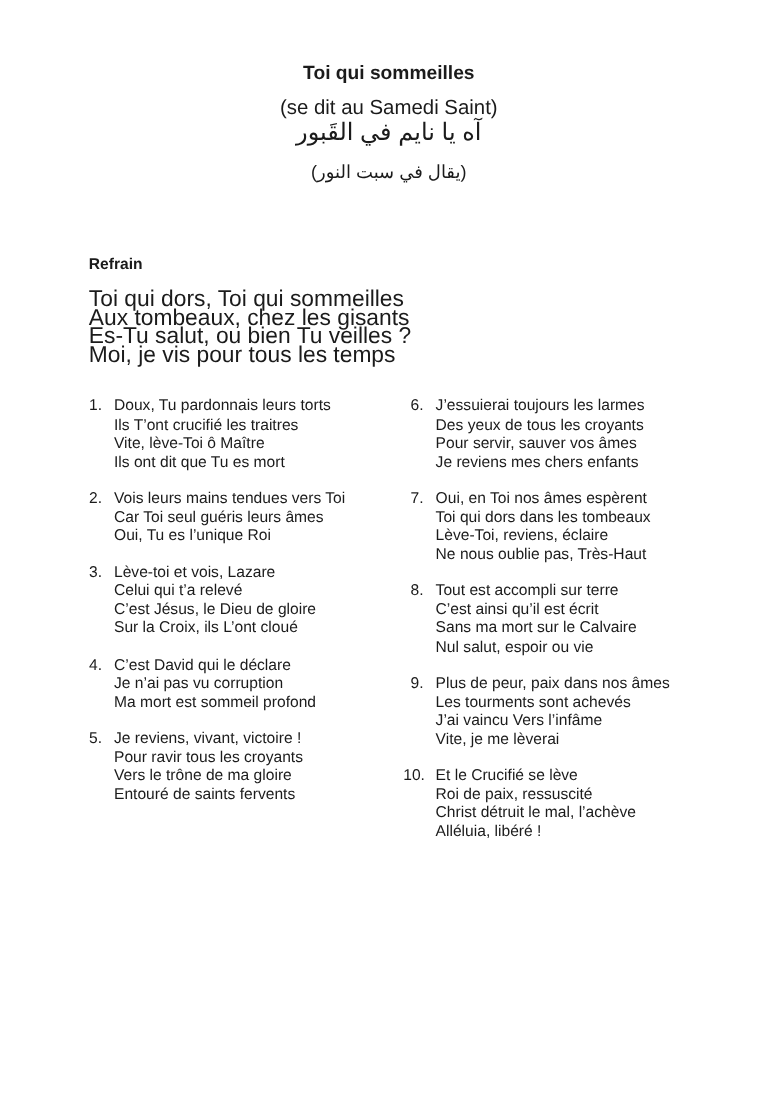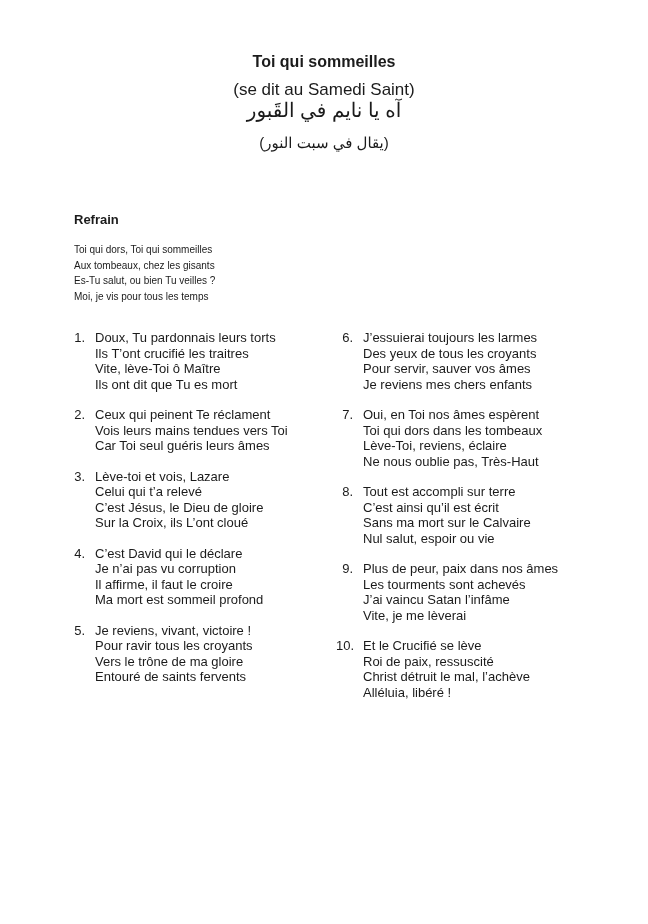--- a/index.html
+++ b/index.html
@@ -45,21 +45,21 @@
     left: 74px;
     top: 212px;
     font-size: 13px;
     font-weight: bold;
     white-space: nowrap;
   }
   .refrain {
     position: absolute;
     left: 74px;
     top: 242px;
-    font-size: 10px;
+    font-size: 19px;
     line-height: 15.5px;
   }
   .refrain .line {
     white-space: nowrap;
   }
   .verses {
     position: absolute;
     top: 330px;
     left: 0;
     display: flex;
@@ -116,42 +116,41 @@
           <div class="line">Doux, Tu pardonnais leurs torts</div>
           <div class="line">Ils T’ont crucifié les traitres</div>
           <div class="line">Vite, lève-Toi ô Maître</div>
           <div class="line">Ils ont dit que Tu es mort</div>
         </div>
       </div>
 
       <div class="verse">
         <div class="num">2.</div>
         <div class="vlines">
-          <div class="line">Ceux qui peinent Te réclament</div>
           <div class="line">Vois leurs mains tendues vers Toi</div>
           <div class="line">Car Toi seul guéris leurs âmes</div>
+          <div class="line">Oui, Tu es l’unique Roi</div>
         </div>
       </div>
 
       <div class="verse">
         <div class="num">3.</div>
         <div class="vlines">
           <div class="line">Lève-toi et vois, Lazare</div>
           <div class="line">Celui qui t’a relevé</div>
           <div class="line">C’est Jésus, le Dieu de gloire</div>
           <div class="line">Sur la Croix, ils L’ont cloué</div>
         </div>
       </div>
 
       <div class="verse">
         <div class="num">4.</div>
         <div class="vlines">
           <div class="line">C’est David qui le déclare</div>
           <div class="line">Je n’ai pas vu corruption</div>
-          <div class="line">Il affirme, il faut le croire</div>
           <div class="line">Ma mort est sommeil profond</div>
         </div>
       </div>
 
       <div class="verse">
         <div class="num">5.</div>
         <div class="vlines">
           <div class="line">Je reviens, vivant, victoire !</div>
           <div class="line">Pour ravir tous les croyants</div>
           <div class="line">Vers le trône de ma gloire</div>
@@ -191,21 +190,21 @@
           <div class="line">Sans ma mort sur le Calvaire</div>
           <div class="line">Nul salut, espoir ou vie</div>
         </div>
       </div>
 
       <div class="verse">
         <div class="num">9.</div>
         <div class="vlines">
           <div class="line">Plus de peur, paix dans nos âmes</div>
           <div class="line">Les tourments sont achevés</div>
-          <div class="line">J’ai vaincu Satan l’infâme</div>
+          <div class="line">J’ai vaincu Vers l’infâme</div>
           <div class="line">Vite, je me lèverai</div>
         </div>
       </div>
 
       <div class="verse">
         <div class="num">10.</div>
         <div class="vlines">
           <div class="line">Et le Crucifié se lève</div>
           <div class="line">Roi de paix, ressuscité</div>
           <div class="line">Christ détruit le mal, l’achève</div>

